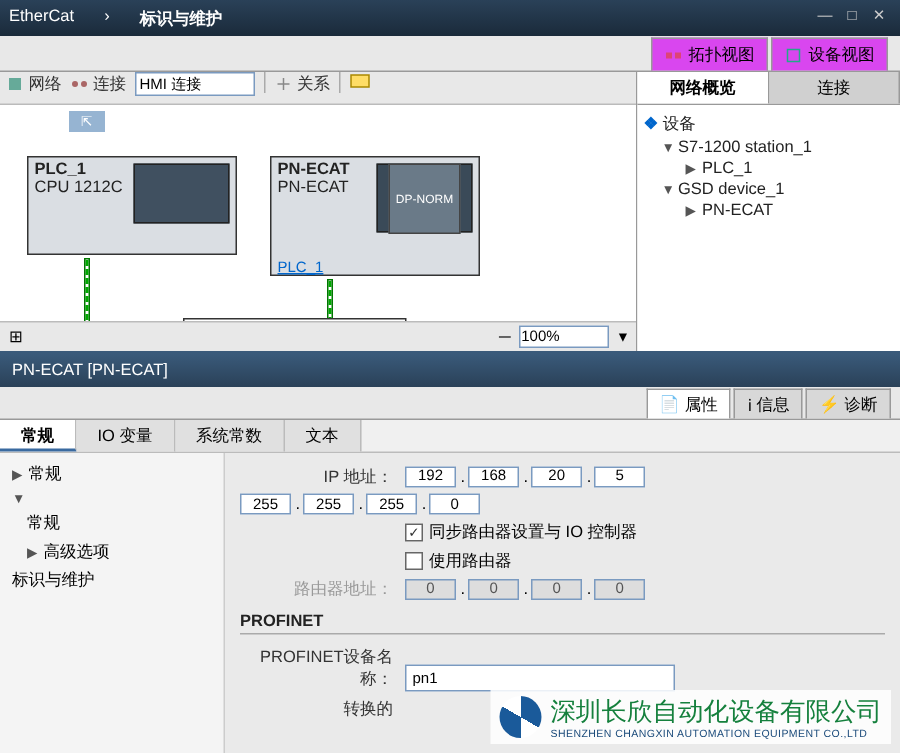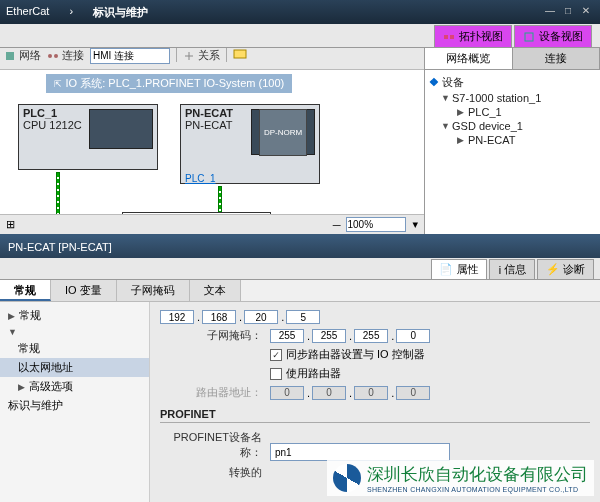--- a/index.html
+++ b/index.html
@@ -31,21 +31,21 @@
 .linklbl{color:#0066cc;text-decoration:underline;font-size:10px;margin-top:40px;display:block;padding-left:4px}
 .wire{position:absolute;height:8px;background:repeating-linear-gradient(90deg,#0a0,#0a0 4px,#fff 4px,#fff 6px);border:1px solid #070}
 .wire.w1{left:56px;top:102px;width:4px;height:48px;background:repeating-linear-gradient(0deg,#0a0,#0a0 4px,#fff 4px,#fff 6px)}
 .wire.w3{left:218px;top:116px;width:4px;height:36px;background:repeating-linear-gradient(0deg,#0a0,#0a0 4px,#fff 4px,#fff 6px)}
 .wirelabel{position:absolute;left:122px;top:142px;background:#fff;border:1px solid #333;padding:1px 6px;font-size:10px}
 .zoombar{height:20px;background:#e8e8e8;border-top:1px solid #bbb;display:flex;align-items:center;padding:0 6px;gap:6px}
 .zoomsel{width:60px;height:15px;border:1px solid #7a9ac0;background:#fff;font-size:10px}
 .side{width:175px;background:#f0f0f0;display:flex;flex-direction:column}
 .side-tabs{display:flex;border-bottom:1px solid #999}
 .side-tab{flex:1;padding:3px 6px;background:#d0d0d0;border-right:1px solid #999;text-align:center}
-.side-tab.active{background:#fff;font-weight:normal}
+.side-tab.active{background:#fff;font-weight:bold}
 .tree{flex:1;background:#fff;padding:4px;overflow:auto}
 .tree-row{display:flex;align-items:center;gap:3px;padding:1px 0;color:#222}
 .tree-row.l1{padding-left:12px}
 .tree-row.l2{padding-left:28px}
 .tri{width:8px;color:#555;font-size:9px}
 .insp-header{height:22px;background:linear-gradient(#3a5a7a,#2a4158);color:#fff;display:flex;align-items:center;padding:0 8px;justify-content:space-between}
 .insp-tabs{height:22px;background:#e8e8e8;display:flex;justify-content:flex-end;align-items:flex-end;padding-right:6px;border-bottom:1px solid #999}
 .insp-tab{padding:2px 8px;border:1px solid #999;border-bottom:none;background:#d8d8d8;display:flex;align-items:center;gap:3px;margin-left:2px}
 .insp-tab.active{background:#fff}
 .prop-tabs{height:22px;background:#f0f0f0;display:flex;border-bottom:1px solid #bbb}
@@ -133,21 +133,20 @@
       <span class="tb-sep"></span>
       <span>
           <svg width="14" height="12">
             <rect x="1" y="2" width="12" height="8" fill="#fd6" stroke="#a80"></rect>
           </svg>
         </span>
     </div>
     <div class="canvas">
       <div class="iosys">
           <span style="font-size:9px">⇱</span>
-          <span>IO 系统: PLC_1.PROFINET IO-System (100)</span>
         </div>
       <div class="device d1">
         <div class="dev-head"><b>PLC_1</b><br><span>CPU 1212C</span></div>
         <div class="dev-body"></div>
       </div>
       <div class="device d2">
         <div class="dev-head"><b>PN-ECAT</b><br><span>PN-ECAT</span></div>
         <div class="dev-body2">
             <span class="dpnorm">DP-NORM</span>
           </div>
@@ -171,21 +170,21 @@
       <div class="side-tab active">网络概览</div>
       <div class="side-tab">连接</div>
     </div>
     <div class="tree">
       <div class="tree-row">
           <b style="color:#06c">❖</b> 
           <span>设备</span>
         </div>
       <div class="tree-row l1">
           <span class="tri">▼</span>
-          <span>S7-1000 station_1</span>
+          <span>S7-1200 station_1</span>
         </div>
       <div class="tree-row l2">
           <span class="tri">▶</span>
           <span>PLC_1</span>
         </div>
       <div class="tree-row l1">
           <span class="tri">▼</span>
           <span>GSD device_1</span>
         </div>
       <div class="tree-row l2">
@@ -209,52 +208,51 @@
       <span>信息</span>
     </div>
   <div class="insp-tab">
       <span>⚡</span>
       <span>诊断</span>
     </div>
 </div>
 <div class="prop-tabs">
   <div class="prop-tab active">常规</div>
   <div class="prop-tab">IO 变量</div>
-  <div class="prop-tab">子网掩码</div>
+  <div class="prop-tab">系统常数</div>
   <div class="prop-tab">文本</div>
 </div>
 <div class="prop-body">
   <div class="prop-nav">
     <div class="nav-row">
         <span class="tri">▶</span>
         <span>常规</span>
       </div>
     <div class="nav-row">
         <span class="tri">▼</span>
       </div>
     <div class="nav-row l1">常规</div>
-    <div class="nav-row l1 sel">以太网地址</div>
     <div class="nav-row l1">
         <span class="tri">▶</span>
         <span>高级选项</span>
       </div>
     <div class="nav-row">标识与维护</div>
   </div>
   <div class="prop-form">
     <div class="form-row">
+      <span class="form-lbl">IP 地址：</span>
       <input class="ip-oct" value="192" style="">
         <span class="ip-dot">.</span>
       <input class="ip-oct" value="168" style="">
         <span class="ip-dot">.</span>
       <input class="ip-oct" value="20" style="">
         <span class="ip-dot">.</span>
       <input class="ip-oct" value="5" style="">
     </div>
     <div class="form-row">
-      <span class="form-lbl">子网掩码：</span>
       <input class="ip-oct" value="255" style="">
         <span class="ip-dot">.</span>
       <input class="ip-oct" value="255" style="">
         <span class="ip-dot">.</span>
       <input class="ip-oct" value="255" style="">
         <span class="ip-dot">.</span>
       <input class="ip-oct" value="0" style="">
     </div>
     <div class="form-row">
         <span class="form-lbl"></span>

